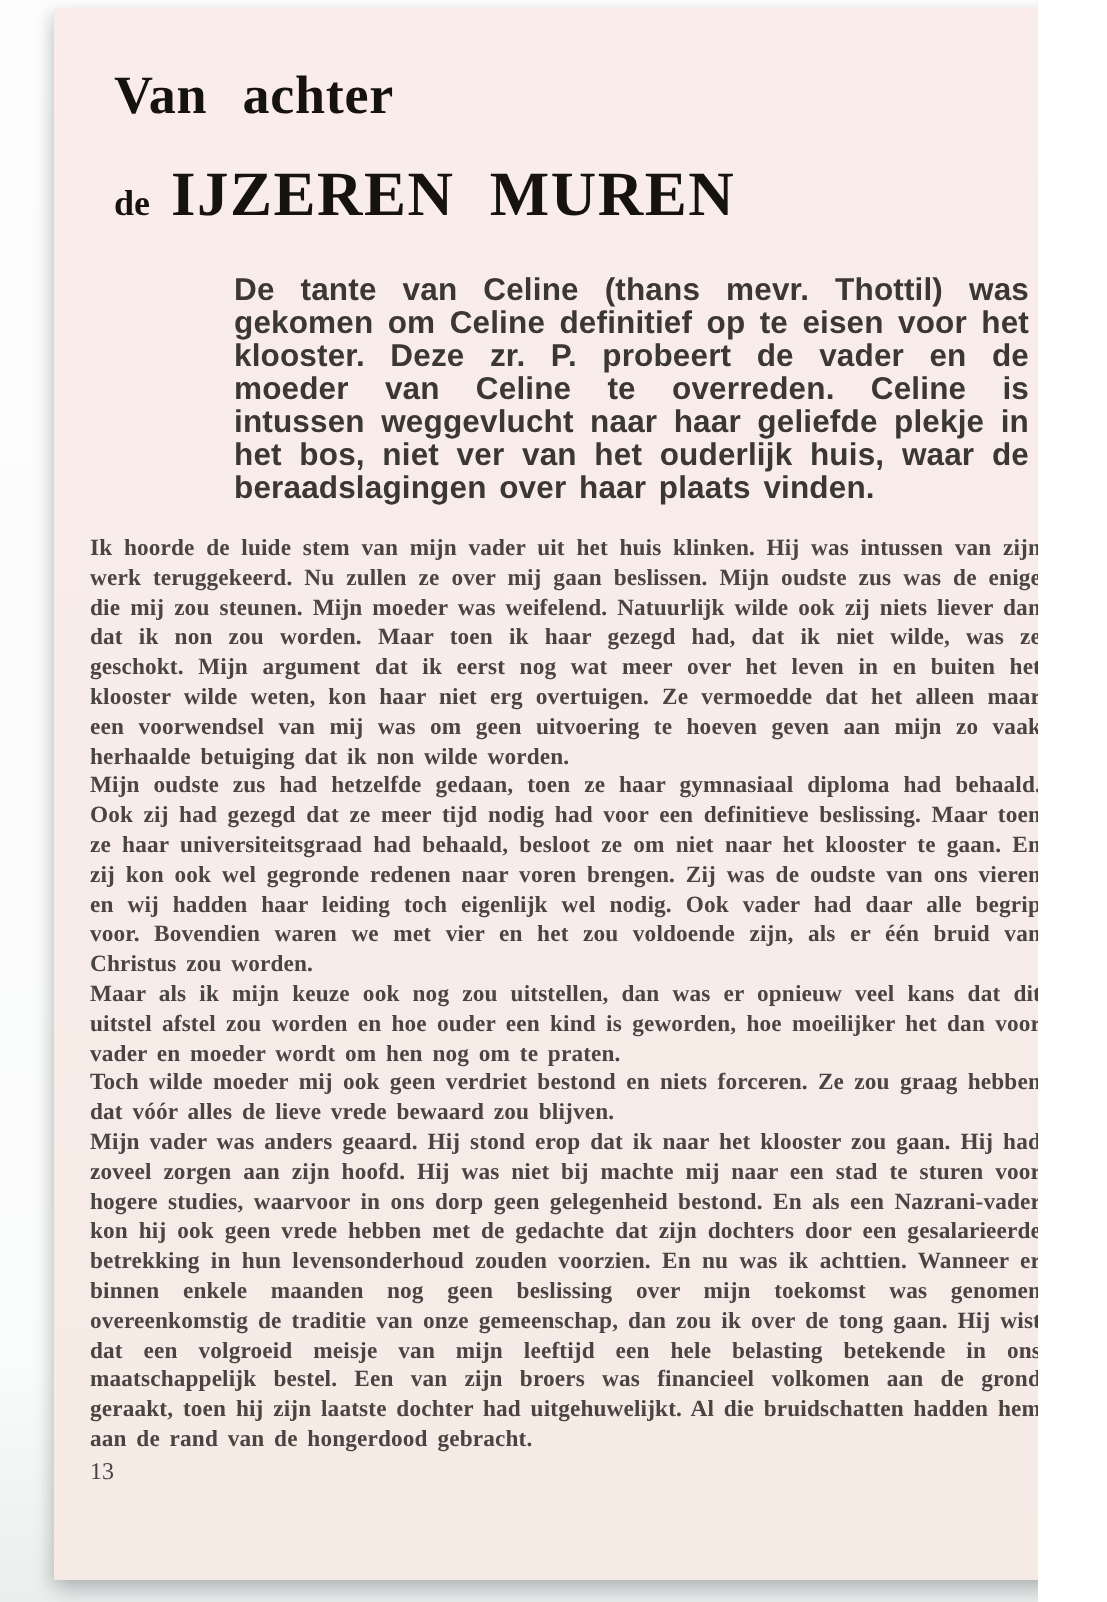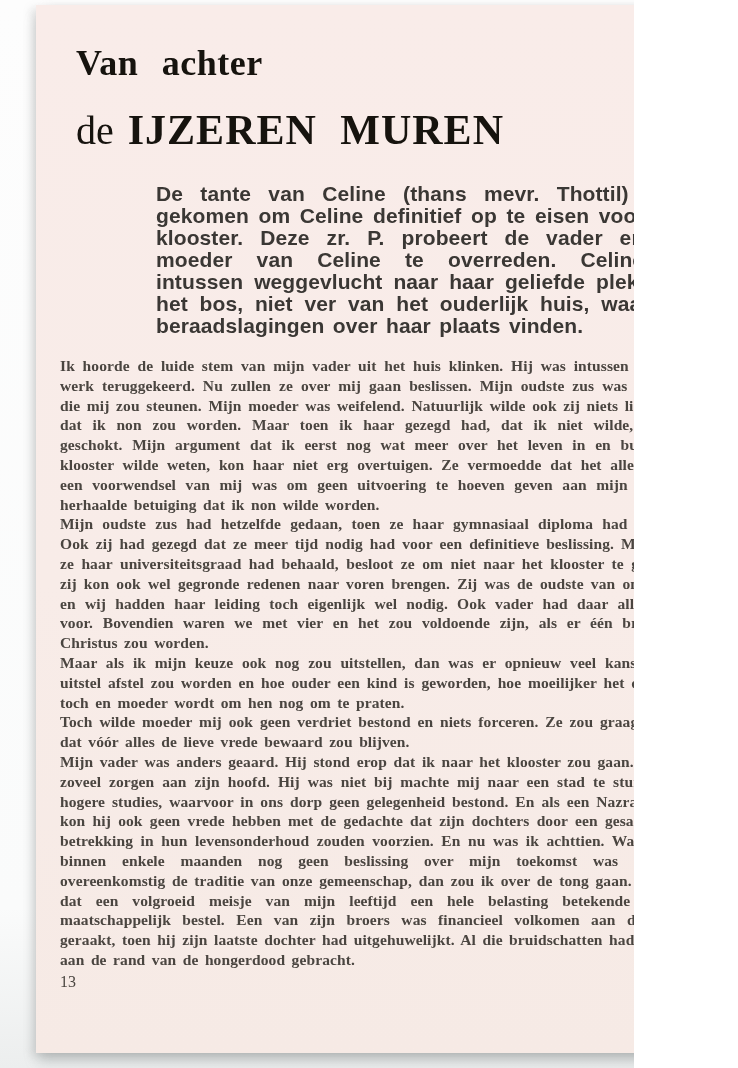--- a/index.html
+++ b/index.html
@@ -3,21 +3,21 @@
 <meta charset="utf-8">
 <style>
   html, body {
     margin: 0;
     padding: 0;
     background: #ffffff;
     font-family: "Liberation Serif", serif;
   }
   .stage {
     position: relative;
-    width: 634px;
+    width: 692px;
     height: 1068px;
     background: linear-gradient(180deg, #fdfdfd 0%, #fafbfb 85%, #eceeee 100%);
     overflow: hidden;
   }
   .page {
     position: absolute;
     left: 36px;
     top: 5px;
     width: 668px;
     height: 1048px;
@@ -39,22 +39,22 @@
     word-spacing: 14px;
     letter-spacing: 0.5px;
     line-height: 1;
     margin: 0;
   }
   .title-line2 {
     margin: 28px 0 0 0;
     line-height: 1;
   }
   .title-line2 .small {
-    font-size: 40px;
-    font-weight: normal;
+    font-size: 24px;
+    font-weight: bold;
     margin-right: 14px;
   }
   .title-line2 .big {
     font-size: 42px;
     font-weight: bold;
     letter-spacing: 1px;
     word-spacing: 12px;
     text-align: center;
   }
   .summary-block {
@@ -114,21 +114,21 @@
       </div>
     </div>
 
     <div class="summary-block">
       <p class="summary-text">De tante van Celine (thans mevr. Thottil) was gekomen om Celine definitief op te eisen voor het klooster. Deze zr. P. probeert de vader en de moeder van Celine te overreden. Celine is intussen weggevlucht naar haar geliefde plekje in het bos, niet ver van het ouderlijk huis, waar de beraadslagingen over haar plaats vinden.</p>
     </div>
 
     <div class="body-block">
         <p>Ik hoorde de luide stem van mijn vader uit het huis klinken. Hij was intussen van zijn werk teruggekeerd. Nu zullen ze over mij gaan beslissen. Mijn oudste zus was de enige die mij zou steunen. Mijn moeder was weifelend. Natuurlijk wilde ook zij niets liever dan dat ik non zou worden. Maar toen ik haar gezegd had, dat ik niet wilde, was ze geschokt. Mijn argument dat ik eerst nog wat meer over het leven in en buiten het klooster wilde weten, kon haar niet erg overtuigen. Ze vermoedde dat het alleen maar een voorwendsel van mij was om geen uitvoering te hoeven geven aan mijn zo vaak herhaalde betuiging dat ik non wilde worden.</p>
         <p>Mijn oudste zus had hetzelfde gedaan, toen ze haar gymnasiaal diploma had behaald. Ook zij had gezegd dat ze meer tijd nodig had voor een definitieve beslissing. Maar toen ze haar universiteitsgraad had behaald, besloot ze om niet naar het klooster te gaan. En zij kon ook wel gegronde redenen naar voren brengen. Zij was de oudste van ons vieren en wij hadden haar leiding toch eigenlijk wel nodig. Ook vader had daar alle begrip voor. Bovendien waren we met vier en het zou voldoende zijn, als er één bruid van Christus zou worden.</p>
-        <p>Maar als ik mijn keuze ook nog zou uitstellen, dan was er opnieuw veel kans dat dit uitstel afstel zou worden en hoe ouder een kind is geworden, hoe moeilijker het dan voor toch en moeder wordt om hen nog om te praten.</p>
+        <p>Maar als ik mijn keuze ook nog zou uitstellen, dan was er opnieuw veel kans dat dit uitstel afstel zou worden en hoe ouder een kind is geworden, hoe moeilijker het dan voor vader en moeder wordt om hen nog om te praten.</p>
         <p>Toch wilde moeder mij ook geen verdriet bestond en niets forceren. Ze zou graag hebben dat vóór alles de lieve vrede bewaard zou blijven.</p>
         <p>Mijn vader was anders geaard. Hij stond erop dat ik naar het klooster zou gaan. Hij had zoveel zorgen aan zijn hoofd. Hij was niet bij machte mij naar een stad te sturen voor hogere studies, waarvoor in ons dorp geen gelegenheid bestond. En als een Nazrani-vader kon hij ook geen vrede hebben met de gedachte dat zijn dochters door een gesalarieerde betrekking in hun levensonderhoud zouden voorzien. En nu was ik achttien. Wanneer er binnen enkele maanden nog geen beslissing over mijn toekomst was genomen overeenkomstig de traditie van onze gemeenschap, dan zou ik over de tong gaan. Hij wist dat een volgroeid meisje van mijn leeftijd een hele belasting betekende in ons maatschappelijk bestel. Een van zijn broers was financieel volkomen aan de grond geraakt, toen hij zijn laatste dochter had uitgehuwelijkt. Al die bruidschatten hadden hem aan de rand van de hongerdood gebracht.</p>
       </div>
 
     <div class="page-number">13</div>
 
   </div>
 </div>
 
 </body></html>

